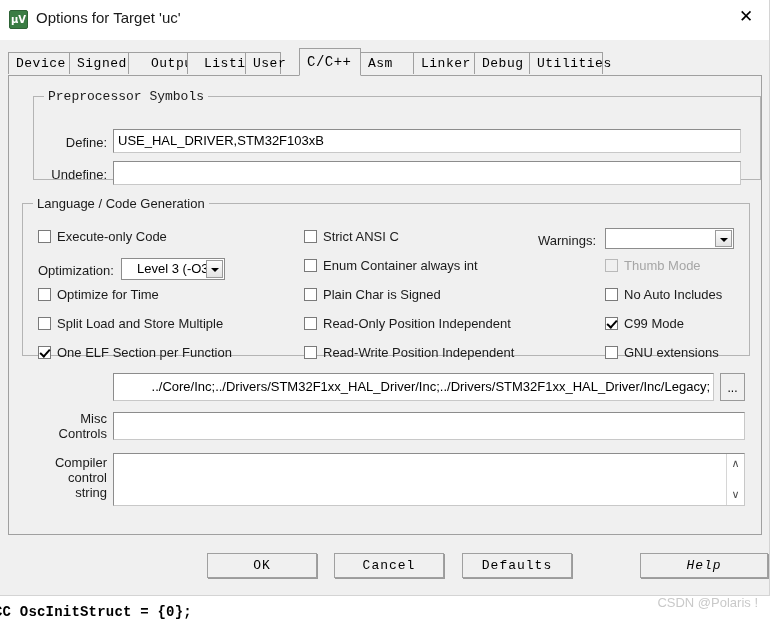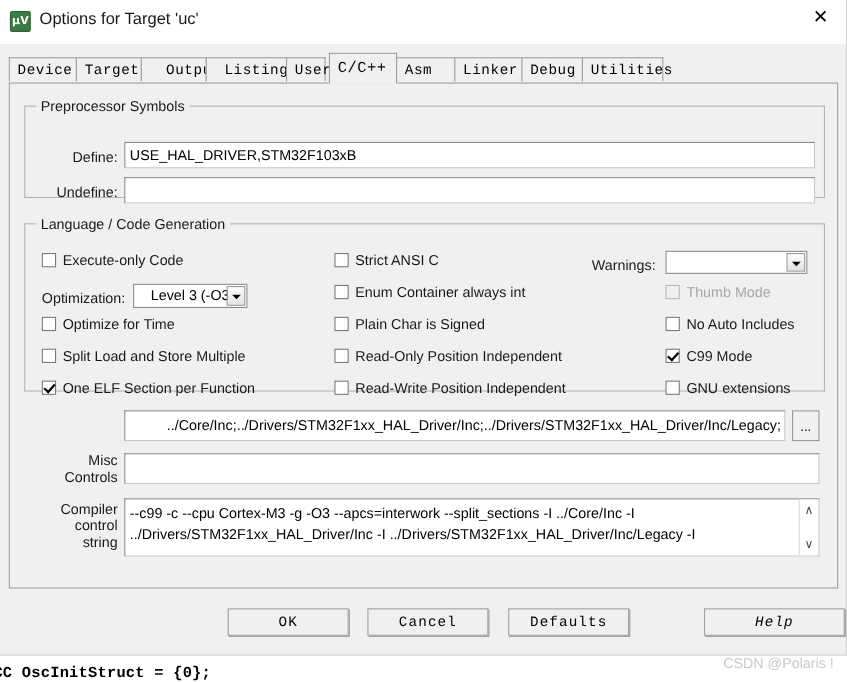--- a/index.html
+++ b/index.html
@@ -338,34 +338,34 @@
   <div id="titlebar">
     <div id="app-icon">
       <span class="glyph">µV</span>
     </div>
     <div id="title-text">Options for Target 'uc'</div>
     <div id="close-btn">✕</div>
   </div>
 
   <div id="tabstrip">
       <div class="tab" style="left: 0px; width: 62px;">Device</div>
-      <div class="tab" style="left: 61px; width: 60px;">Target</div>
+      <div class="tab" style="left: 61px; width: 60px;">Signed</div>
       <div class="tab" style="left: 120px; width: 60px; padding-left: 22px;">Output</div>
       <div class="tab" style="left: 179px; width: 74px; padding-left: 16px;">Listing</div>
-      <div class="tab" style="left: 252px; width: 36px;">User</div>
+      <div class="tab" style="left: 237px; width: 36px;">User</div>
       <div class="tab selected" style="left: 291px; width: 62px;">C/C++</div>
       <div class="tab" style="left: 352px; width: 54px;">Asm</div>
       <div class="tab" style="left: 405px; width: 62px;">Linker</div>
       <div class="tab" style="left: 466px; width: 56px;">Debug</div>
       <div class="tab" style="left: 521px; width: 74px;">Utilities</div>
     </div>
 
   <div id="panel">
 
-    <div class="groupbox" style="left:13px; top:20px; width:728px; height:84px;">
+    <div class="groupbox" style="left:24px; top:20px; width:728px; height:84px;font-family:Liberation Mono, monospace;">
       <span class="gb-title">Preprocessor Symbols</span>
     </div>
     <div class="lbl right" style="left:20px; top:59px; width:78px;">Define:</div>
     <div class="tinput" style="left:104px; top:53px; width:628px; height:24px;">USE_HAL_DRIVER,STM32F103xB</div>
     <div class="lbl right" style="left:20px; top:91px; width:78px;">Undefine:</div>
     <div class="tinput" style="left:104px; top:85px; width:628px; height:24px;"></div>
 
     <div class="groupbox" style="left:13px; top:127px; width:728px; height:153px;">
       <span class="gb-title">Language / Code Generation</span>
     </div>
@@ -449,21 +449,20 @@
       <div>Controls</div>
     </div>
     <div class="tinput" style="left:104px; top:336px; width:632px; height:28px; line-height:22px;"></div>
 
     <div class="lbl right multi" style="left:14px; top:379px; width:84px;">
       <div>Compiler</div>
       <div>control</div>
       <div>string</div>
     </div>
     <div class="tarea" style="left:104px; top:377px; width:632px; height:53px;">
-      <span>--c99 -c --cpu Cortex-M3 -g -O3 --apcs=interwork --split_sections -I ../Core/Inc -I ../Drivers/STM32F1xx_HAL_Driver/Inc -I ../Drivers/STM32F1xx_HAL_Driver/Inc/Legacy -I</span>
       <span class="sb">
         <span class="up">∧</span>
         <span class="dn">∨</span>
       </span>
     </div>
   </div>
 
   <div class="dlg-btn" style="left:207px; top:553px; width:110px;">OK</div>
   <div class="dlg-btn" style="left:334px; top:553px; width:110px;">Cancel</div>
   <div class="dlg-btn" style="left:462px; top:553px; width:110px;">Defaults</div>

